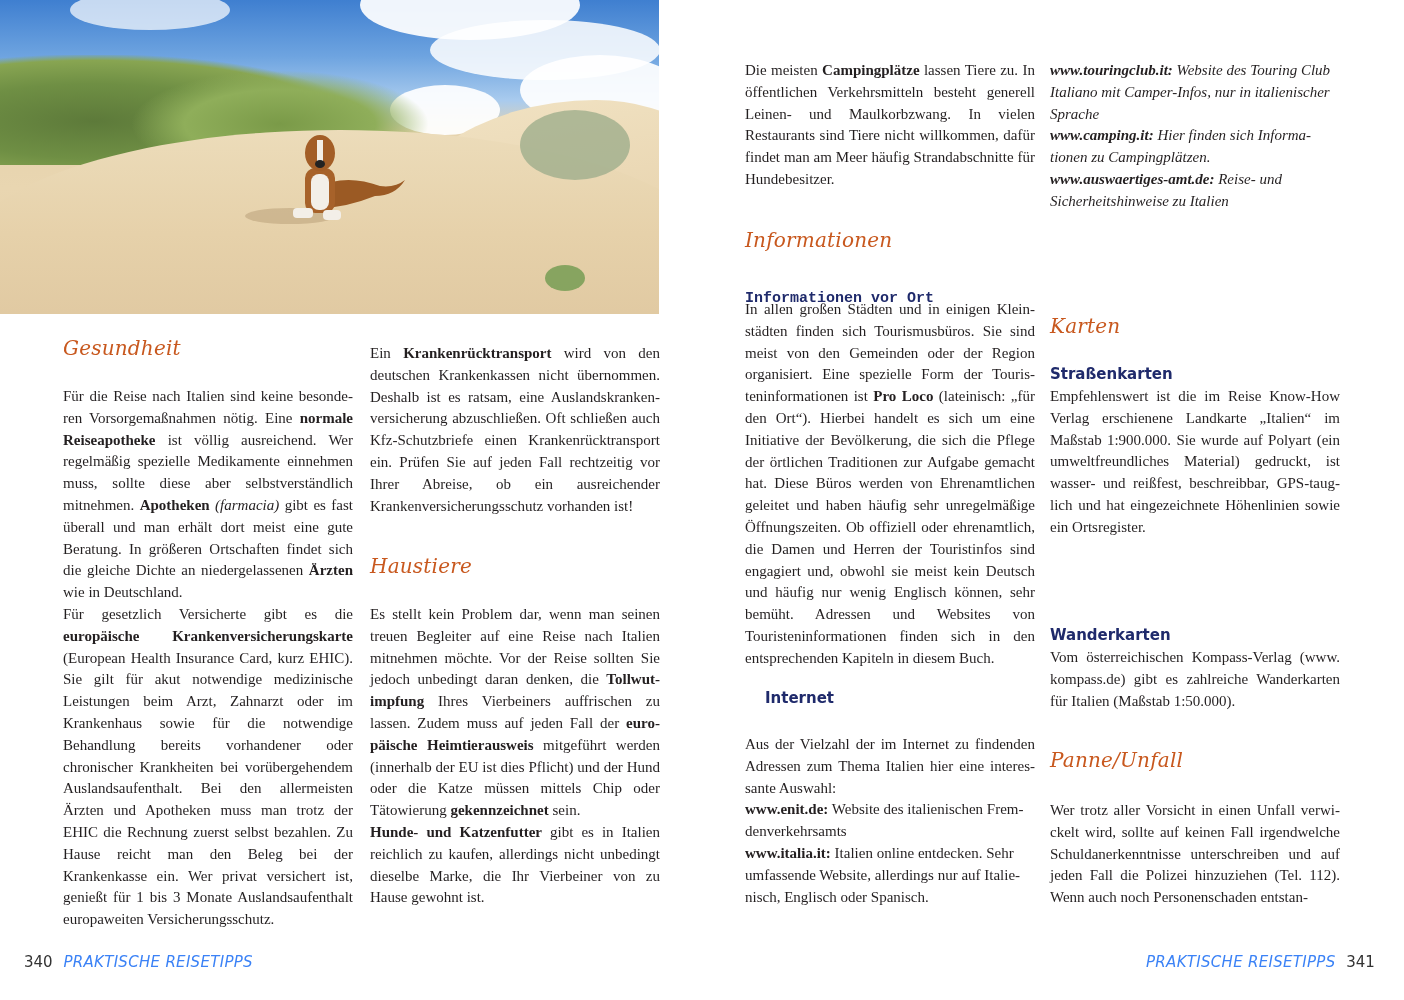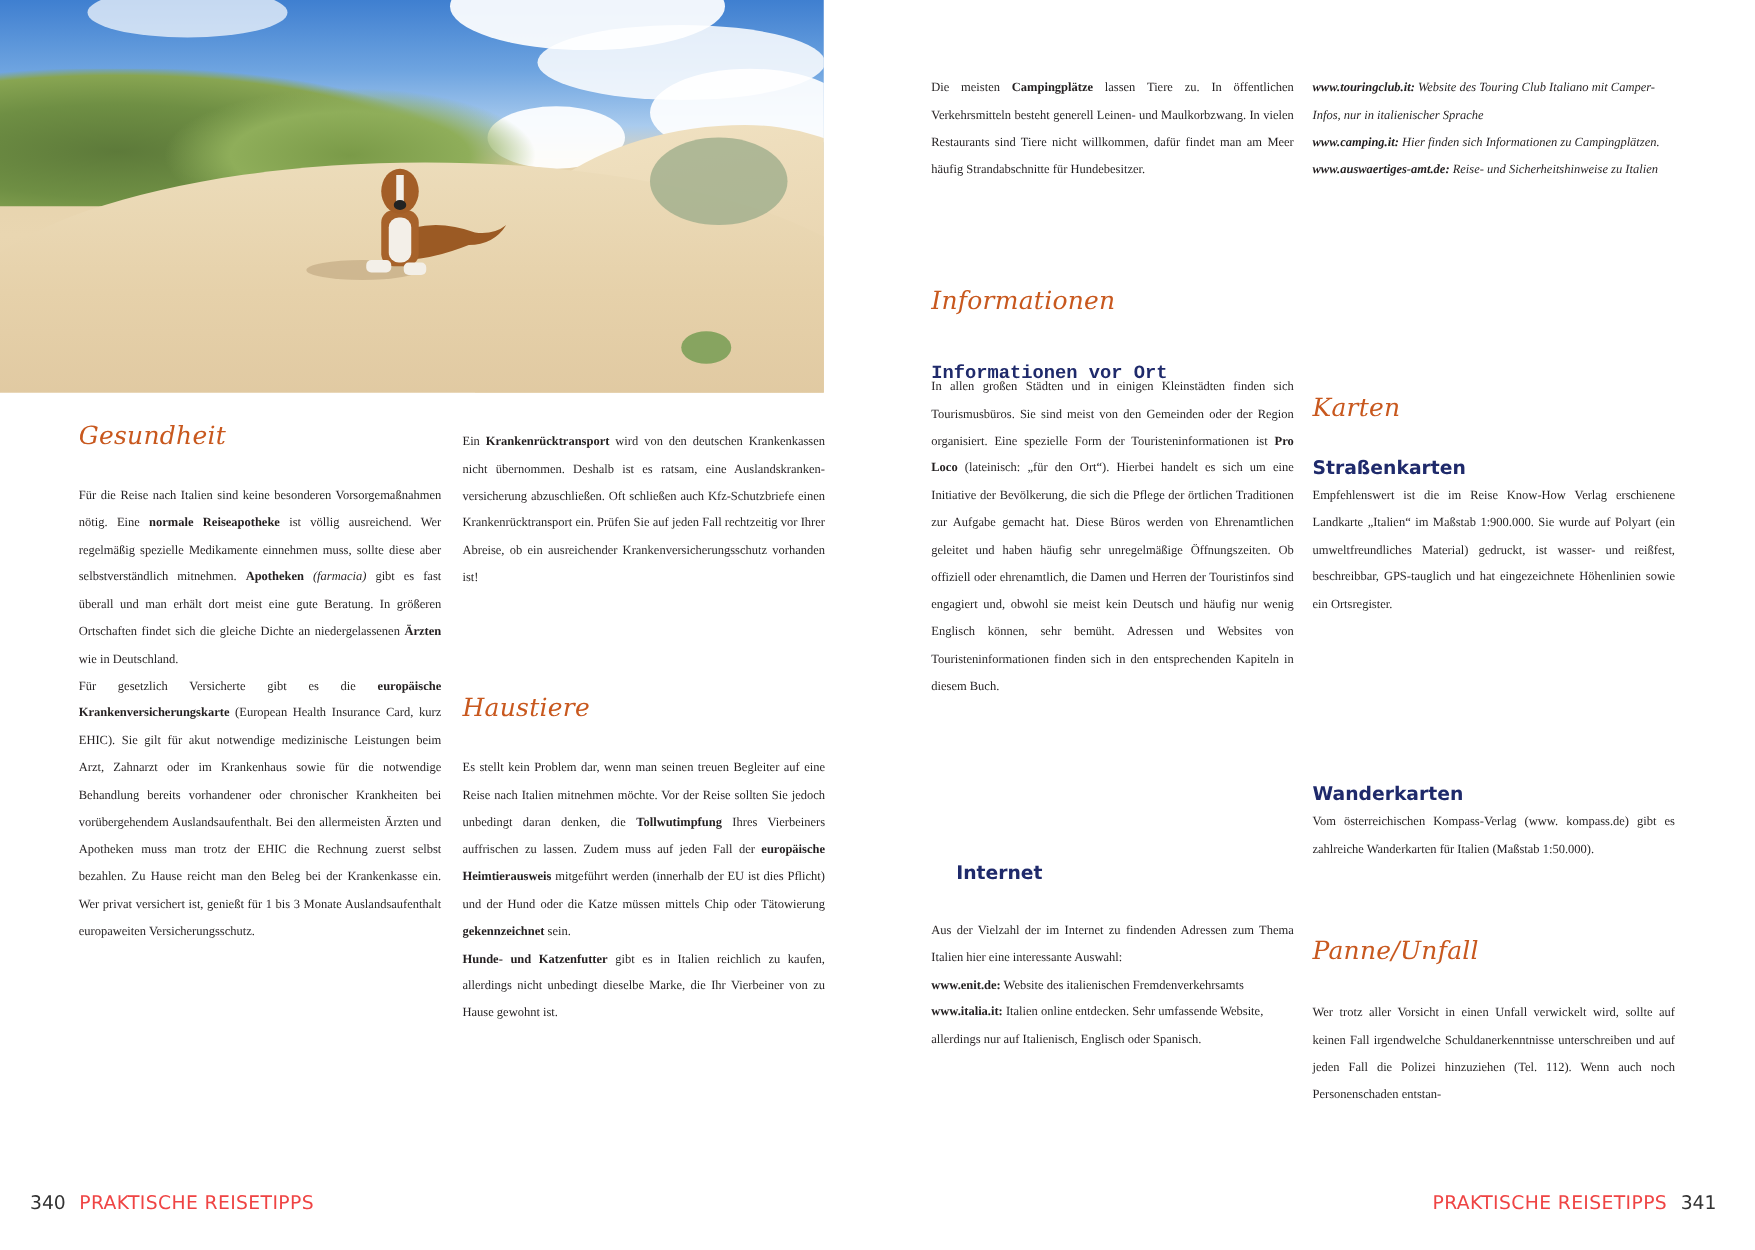--- a/index.html
+++ b/index.html
@@ -19,31 +19,31 @@
   .photo .dune { position:absolute; left:-40px; top:130px; width:760px; height:260px; border-radius:50% 50% 0 0;
                  background: linear-gradient(180deg, #ecdcba 0%, #e6d1aa 40%, #dcc39b 100%); }
   .photo .dune2 { position:absolute; left:380px; top:100px; width:360px; height:260px; border-radius:60% 40% 0 0;
                  background: linear-gradient(170deg, #f1e3c4 0%, #e7d2ac 60%, #dec79f 100%); }
   .photo .bush { position:absolute; border-radius:50%; background:#9fae8c; opacity:0.8; }
   .photo .dog { position:absolute; left:245px; top:128px; width:160px; height:100px; }
   .caption { position:absolute; left:18px; top:18px; color:#ffffff; font-style:italic;
              font-family:"Liberation Sans", "DejaVu Sans", sans-serif; font-size:15px; letter-spacing:-0.3px;
              text-shadow:0 0 2px rgba(0,0,0,0.35); }
 
-  .col { position:absolute; font-size:10px; line-height:21.8px; text-align:justify; }
+  .col { position:absolute; font-size:15px; line-height:21.8px; text-align:justify; }
   .col p { margin:0; }
   .col b { font-weight:bold; }
   h2.sec { margin:0; font-family:"DejaVu Serif", serif; font-style:italic; font-weight:normal;
            color:#c8581e; font-size:20px; letter-spacing:0.2px; position:absolute; }
   h3.sub { margin:0; font-family:"DejaVu Sans", sans-serif; font-weight:bold; color:#1f2a6b;
            font-size:15px; position:absolute; }
 
   .footer { position:absolute; top:953px; font-family:"DejaVu Sans", sans-serif; font-size:15px; }
   .footer .num { color:#333333; }
-  .footer .sect { color:#ef4444; letter-spacing:0.3px; }
+  .footer .sect { color:#3b82f6; letter-spacing:0.3px;font-style:italic; }
 </style>
 </head>
 <body>
 
 <div class="page left">
   <div class="photo">
     <div class="cloud" style="left:360px;top:-30px;width:220px;height:70px;"></div>
     <div class="cloud" style="left:430px;top:20px;width:230px;height:60px;opacity:0.85;"></div>
     <div class="cloud" style="left:520px;top:55px;width:160px;height:70px;"></div>
     <div class="cloud" style="left:390px;top:85px;width:110px;height:50px;"></div>

